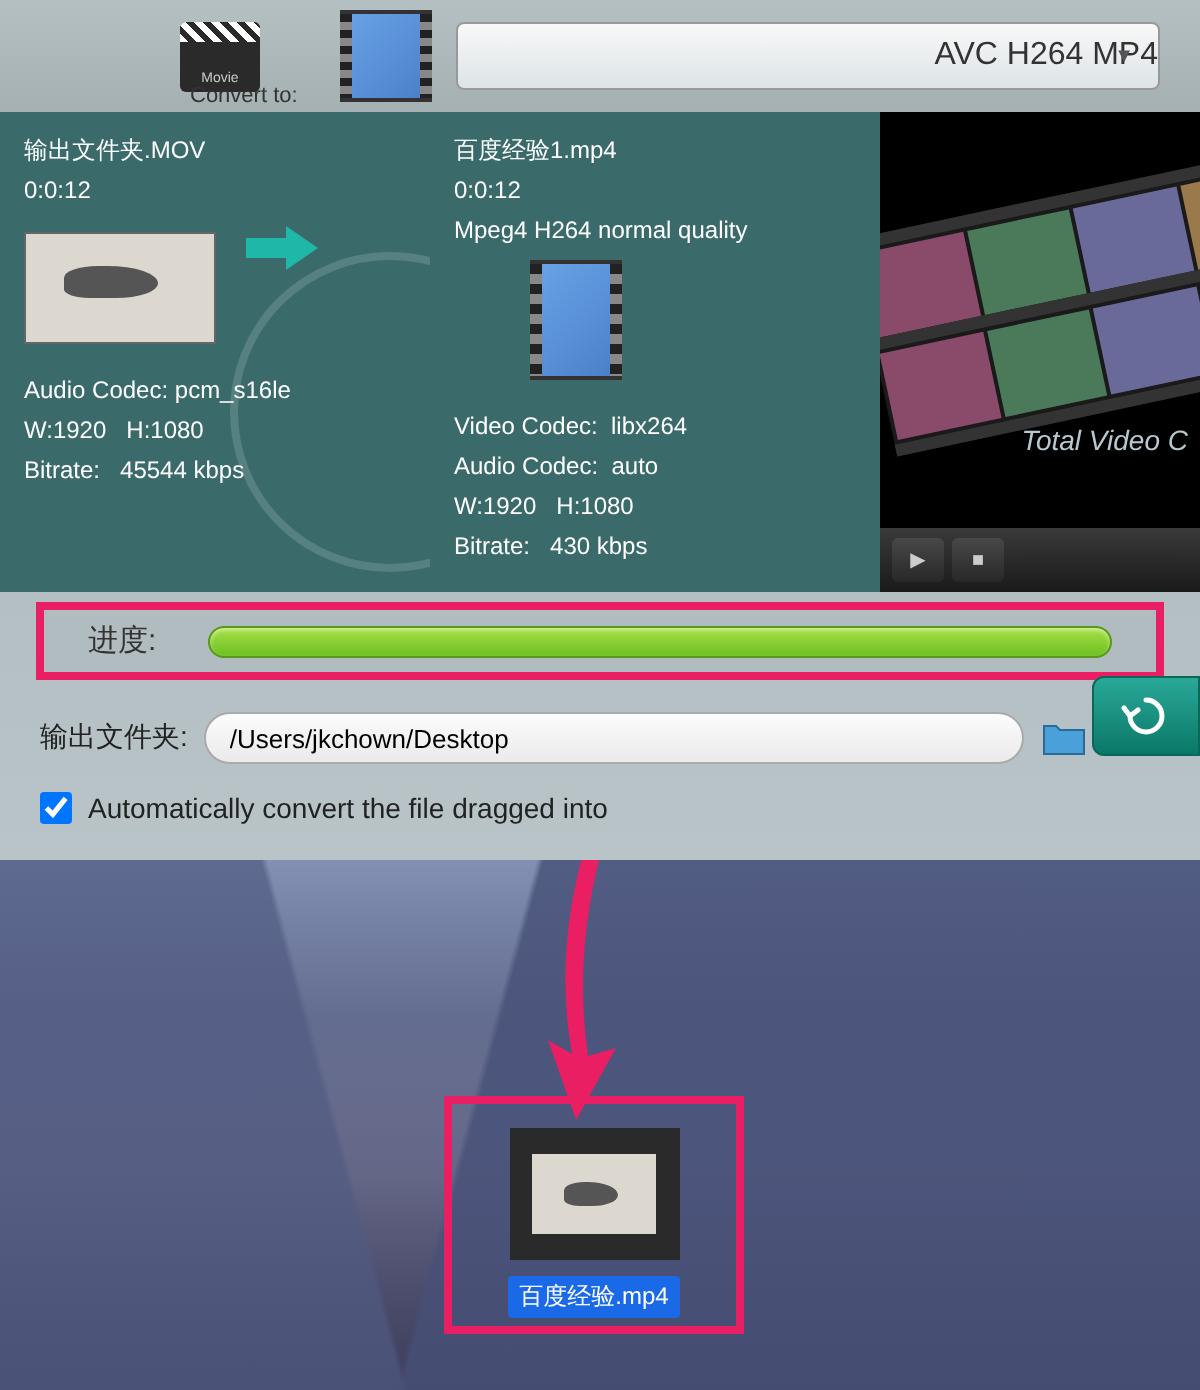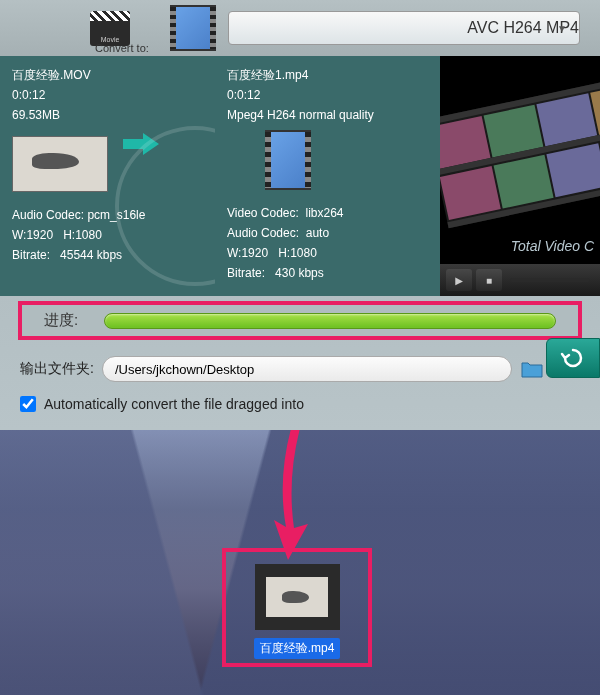--- a/index.html
+++ b/index.html
@@ -40,21 +40,21 @@
 .preview-panel { flex:1; background:#000; position:relative; overflow:hidden; }
 .preview-img { position:absolute; top:30px; left:10px; right:0; height:140px; }
 .film-strip { position:absolute; transform: rotate(-12deg); width:220px; height:60px; background:#1a1a1a; border-top:6px solid #333; border-bottom:6px solid #333; display:flex; gap:2px; padding:2px; }
 .film-strip.s1{ top:10px; left:-20px; }
 .film-strip.s2{ top:60px; left:-10px; }
 .film-frame { flex:1; background:#555; }
 .film-frame:nth-child(1){background:#8a4a6a;}
 .film-frame:nth-child(2){background:#4a7a5a;}
 .film-frame:nth-child(3){background:#6a6a9a;}
 .film-frame:nth-child(4){background:#9a7a4a;}
-.preview-title { position:absolute; bottom:42px; right:6px; color:#b8c8d0; font-style:italic; font-size:14px; }
+.preview-title { position:absolute; bottom:68px; right:6px; color:#b8c8d0; font-style:italic; font-size:14px; }
 .player-controls { position:absolute; bottom:0; left:0; right:0; height:32px; background: linear-gradient(to bottom, #3a3a3a, #1a1a1a); display:flex; align-items:center; gap:4px; padding:0 6px; }
 .ctrl-btn { width:26px; height:22px; background: linear-gradient(to bottom, #484848, #282828); border-radius:3px; display:flex; align-items:center; justify-content:center; color:#ccc; font-size:10px; }
 .ctrl-slider { flex:1; height:4px; background:#2a2a2a; border-radius:2px; margin:0 4px; }
 
 .progress-row { display:flex; align-items:center; padding: 6px 22px; border: 4px solid #e91e63; margin: 5px 18px 0 18px; background:#b0bcbf; }
 .progress-label { font-size:15px; color:#333; margin-right:26px; }
 .progress-bar { flex:1; height:16px; background: linear-gradient(to bottom, #a8e048, #6cc020); border-radius:8px; border:1px solid #5a9818; box-shadow: inset 0 1px 2px rgba(255,255,255,0.5); }
 
 .output-row { display:flex; align-items:center; padding: 6px 20px; margin-top:10px; }
 .output-label { font-size:14px; color:#222; margin-right:8px; }
@@ -96,23 +96,22 @@
     <span class="convert-to-label">Convert to:</span>
     <div class="film-icon" style="margin-left:40px;"></div>
     <div class="format-btn">
       <span>AVC H264 MP4</span>
       <span class="format-arrow">▼</span>
     </div>
   </div>
 
   <div class="conversion-area">
     <div class="src-panel">
-      <div class="info-row">百度经验.MOV</div>
+      <div class="info-row">输出文件夹.MOV</div>
       <div class="info-row">0:0:12</div>
-      <div class="info-row">69.53MB</div>
       <div>
         <span class="thumb"></span>
         <span class="arrow-right">
           <svg viewBox="0 0 36 26">
               <path d="M0 8 L20 8 L20 2 L36 13 L20 24 L20 18 L0 18 Z" fill="#1fb8a8"></path>
             </svg>
         </span>
       </div>
       <div class="info-row"><span>Audio Codec:</span> <span>pcm_s16le</span></div>
       <div class="info-row"><span>W:1920</span>&nbsp;&nbsp;&nbsp;<span>H:1080</span></div>

